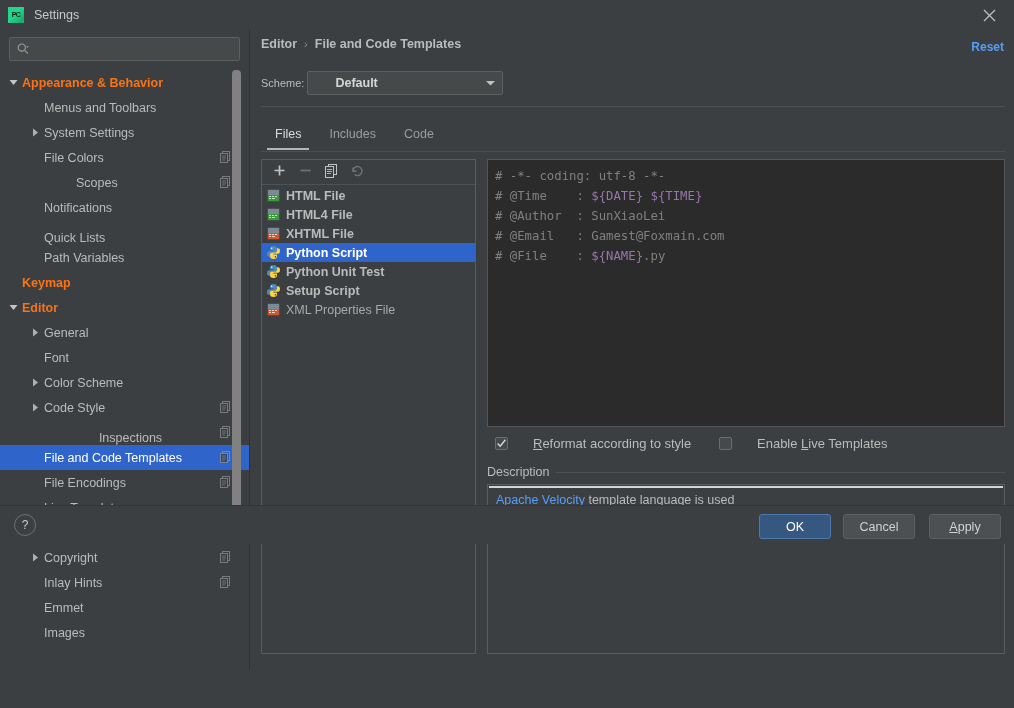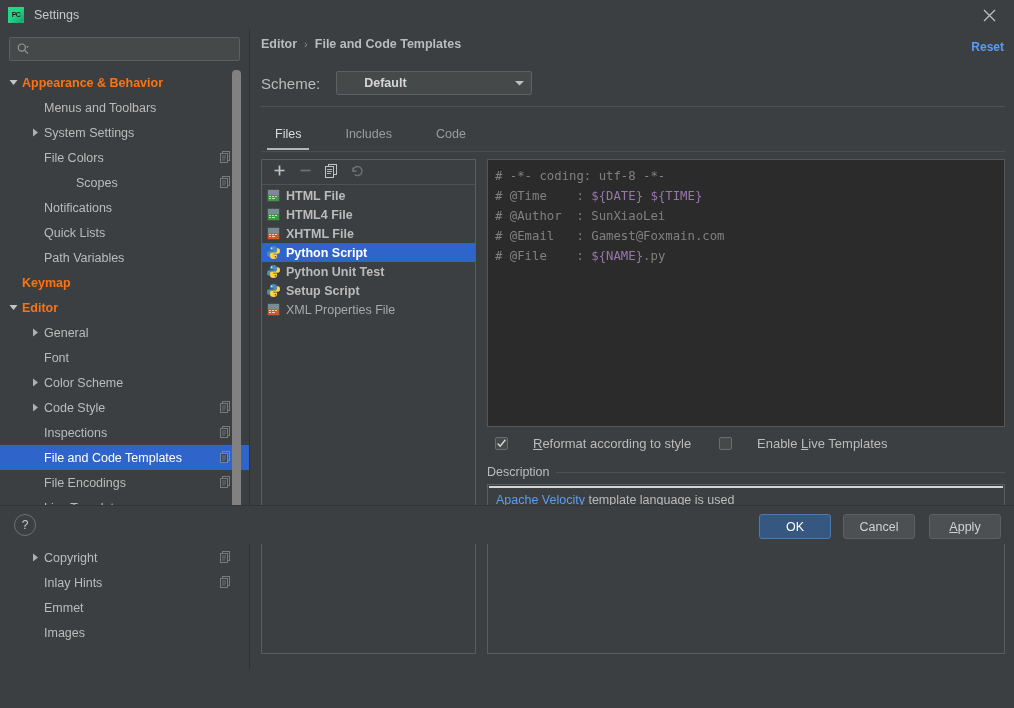--- a/index.html
+++ b/index.html
@@ -92,36 +92,36 @@
   
   .content { position: absolute; left: 251px; top: 29px; right: 0; height: 640px; }
   .breadcrumb {
     position: absolute; left: 10px; top: 8px; font-size: 12.5px;
     font-weight: bold; color: #b9bcbe; display: flex; align-items: center; gap: 7px;
   }
   .bc-sep { color: #8b8e90; font-weight: normal; font-size: 11px; }
   .scheme-row {
     position: absolute; left: 10px; top: 42px; display: flex; align-items: center;
   }
-  .scheme-label { font-size: 15px; color: #bbbbbb; margin-right: 16px; }
+  .scheme-label { font-size: 11px; color: #bbbbbb; margin-right: 3px; }
   .combo {
     width: 196px; height: 24px; background: #45494a;
     border: 1px solid #5e6163; border-radius: 2px;
     display: flex; align-items: center; justify-content: space-between;
     padding: 0 6px 0 9px; cursor: pointer;
   }
   .combo-text { font-size: 12.5px; font-weight: bold; color: #d6d6d6; margin-left: 18px; }
   .hr-line {
     position: absolute; left: 10px; right: 9px; top: 77px; height: 1px;
     background: #4e5254;
   }
 
   
   .tabs {
-    position: absolute; left: 10px; top: 94px; display: flex; gap: 16px;
+    position: absolute; left: 10px; top: 94px; display: flex; gap: 0px;
   }
   .tab {
     padding: 4px 14px 9px 14px; font-size: 12.5px; color: #9a9d9f;
     cursor: pointer; position: relative;
   }
   .tab.active { color: #d9dcdd; }
   .tab.active::after {
     content: ""; position: absolute; left: 6px; right: 6px; bottom: 0; height: 2px;
     background: #b4b7b9;
   }
@@ -293,21 +293,21 @@
           <span class="copy-badge"><svg width="11" height="12" viewBox="0 0 11 12">
               <rect x="2.5" y="0.5" width="7" height="9" stroke="#8d9093" fill="none"></rect>
               <rect x="0.5" y="2.5" width="7" height="9" stroke="#8d9093" fill="#3c3f41"></rect>
               <path d="M2,5 h4 M2,7 h4 M2,9 h3" stroke="#8d9093" stroke-width="0.8"></path>
             </svg></span>
         </div>
         <div class="tree-row" style="padding-left: 30px;">
           <span class="twisty"></span>
           <span class="tree-label">Notifications</span>
         </div>
-        <div class="tree-row" style="padding-left: 30px;">
+        <div class="tree-row" style="padding-left: 30px; align-items: flex-end;">
           <span class="twisty"></span>
           <span class="tree-label">Quick Lists</span>
         </div>
         <div class="tree-row" style="padding-left: 30px;">
           <span class="twisty"></span>
           <span class="tree-label">Path Variables</span>
         </div>
         <div class="tree-row" style="padding-left: 8px;">
           <span class="twisty"></span>
           <span class="tree-label bold">Keymap</span>
@@ -346,21 +346,21 @@
               <path d="M2,0.5 L7,4.5 L2,8.5 Z" fill="#b0b0b0"></path>
             </svg>
           </span>
           <span class="tree-label">Code Style</span>
           <span class="copy-badge"><svg width="11" height="12" viewBox="0 0 11 12">
               <rect x="2.5" y="0.5" width="7" height="9" stroke="#8d9093" fill="none"></rect>
               <rect x="0.5" y="2.5" width="7" height="9" stroke="#8d9093" fill="#3c3f41"></rect>
               <path d="M2,5 h4 M2,7 h4 M2,9 h3" stroke="#8d9093" stroke-width="0.8"></path>
             </svg></span>
         </div>
-        <div class="tree-row" style="padding-left: 30px;">
+        <div class="tree-row" style="padding-left: 30px; flex-direction: column;">
           <span class="twisty"></span>
           <span class="tree-label">Inspections</span>
           <span class="copy-badge"><svg width="11" height="12" viewBox="0 0 11 12">
               <rect x="2.5" y="0.5" width="7" height="9" stroke="#8d9093" fill="none"></rect>
               <rect x="0.5" y="2.5" width="7" height="9" stroke="#8d9093" fill="#3c3f41"></rect>
               <path d="M2,5 h4 M2,7 h4 M2,9 h3" stroke="#8d9093" stroke-width="0.8"></path>
             </svg></span>
         </div>
         <div class="tree-row selected" style="padding-left: 30px;">
           <span class="twisty"></span>

